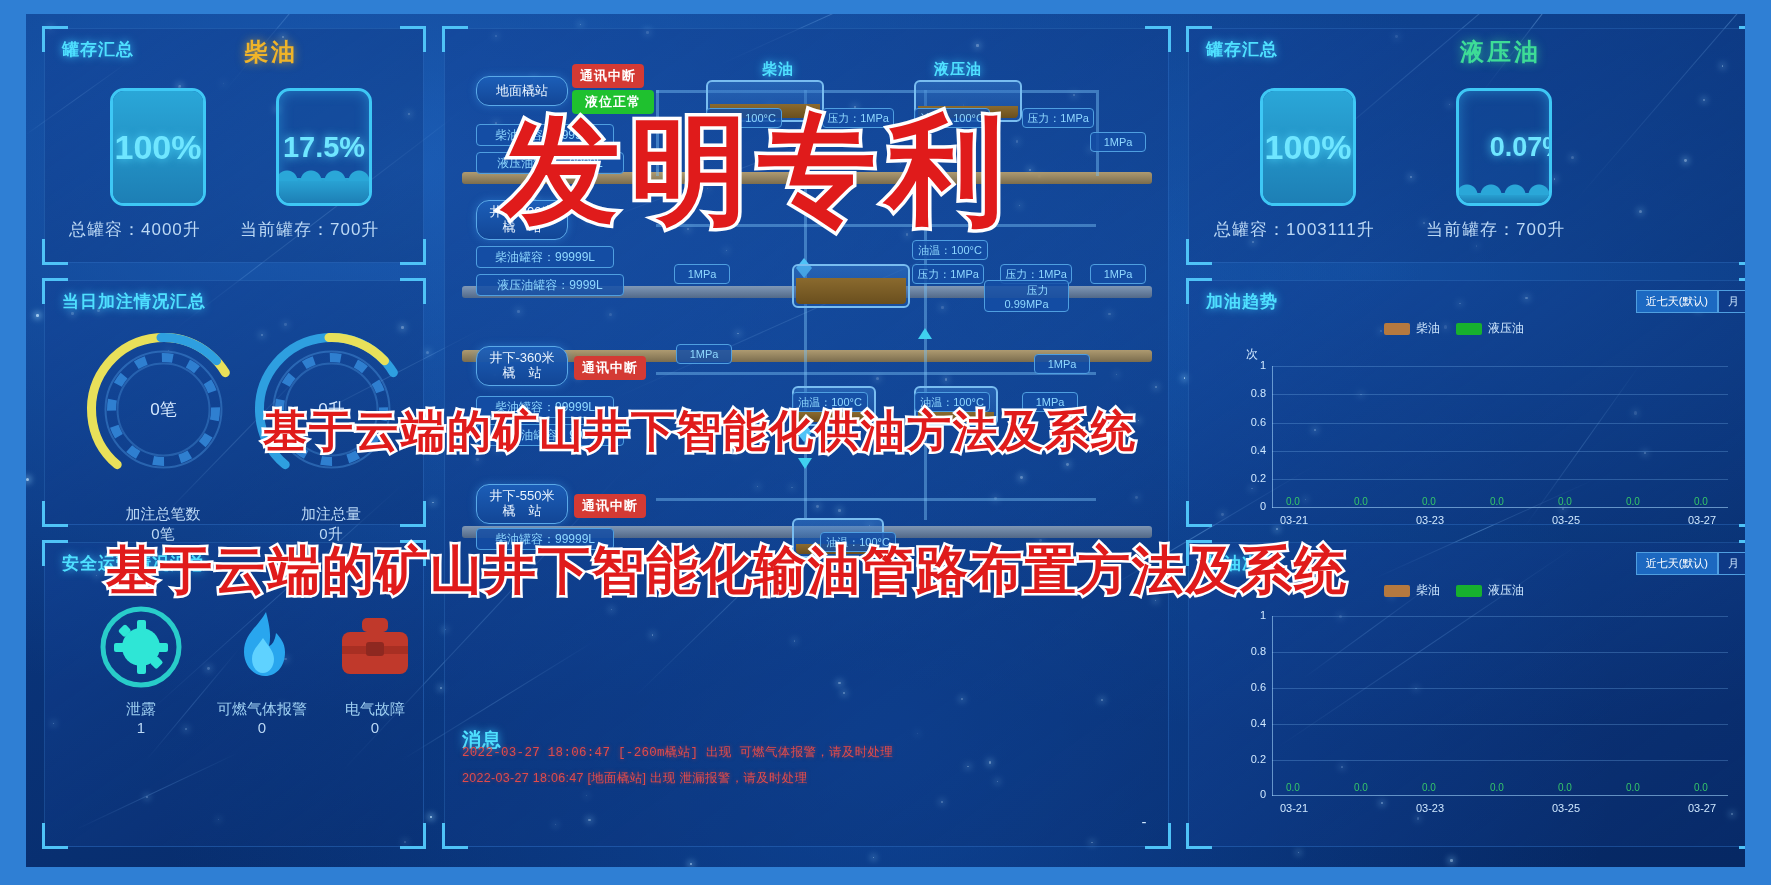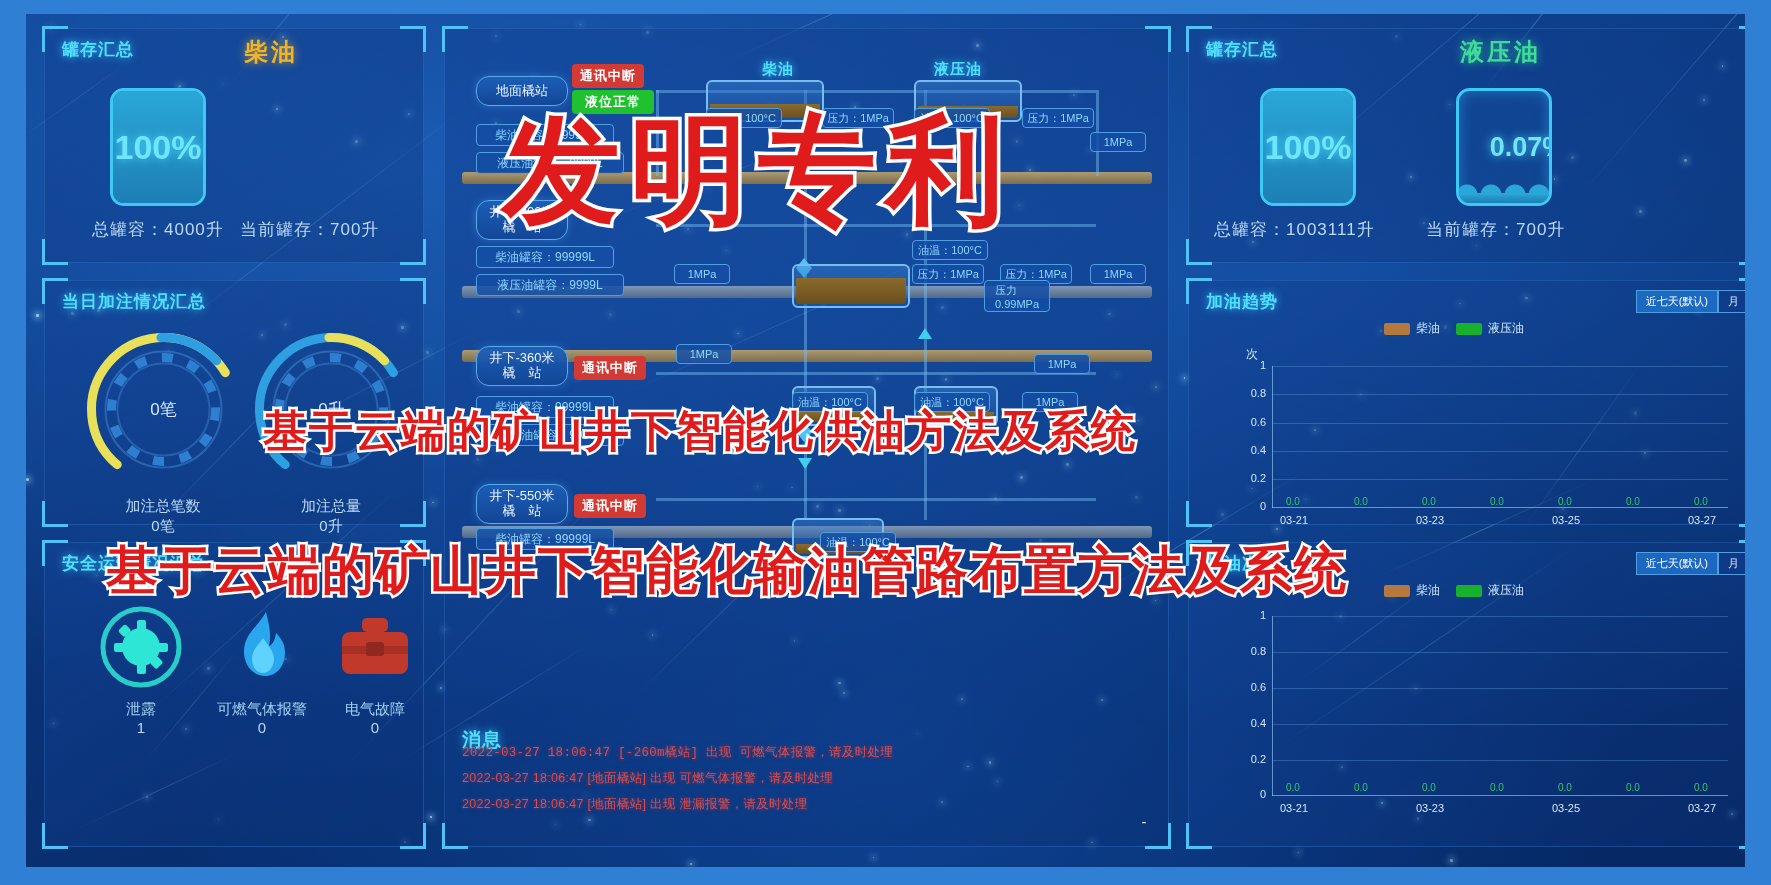--- a/index.html
+++ b/index.html
@@ -68,21 +68,21 @@
           background:radial-gradient(circle at 12px 16px, rgba(42,167,216,1) 10px, transparent 11px) repeat-x;
           background-size:24px 18px; }
   .tank .pct { position:absolute; inset:0; display:flex; align-items:center; justify-content:center;
           color:#6fe6ff; font-size:34px; font-weight:bold; text-shadow:0 0 10px rgba(80,220,255,.9); z-index:3; }
   .cap-label { position:absolute; color:#bcd9f5; font-size:17px; letter-spacing:1px; white-space:nowrap; }
 
   
   .gauge { position:absolute; }
   .gauge .ring-txt { position:absolute; inset:0; display:flex; align-items:center; justify-content:center;
           color:#d5e9ff; font-size:17px; }
-  .gauge-cap { position:absolute; text-align:center; color:#bcd9f5; font-size:15px; line-height:1.35; white-space:nowrap; }
+  .gauge-cap { position:absolute; text-align:center; color:#bcd9f5; font-size:15px; line-height:1.35; white-space:nowrap;margin-top:8px; }
 
   
   .safe-item { position:absolute; text-align:center; }
   .safe-item .lbl { color:#9fd0f2; font-size:15px; margin-top:6px; }
   .safe-item .val { color:#bcd9f5; font-size:15px; }
   .stnbox {
     position:absolute; background:linear-gradient(180deg,rgba(28,95,185,.95),rgba(18,70,150,.95));
     border:1px solid #5aa9e8; border-radius:13px; color:#eaf5ff;
     font-size:13px; display:flex; align-items:center; justify-content:center;
     text-align:center; line-height:1.15; padding:2px 6px; white-space:pre-line;
@@ -335,21 +335,26 @@
     <div class="corner tr"></div>
     <div class="corner bl"></div>
     <div class="corner br"></div>
     <div class="p-title">罐存汇总</div>
     <div class="p-title2" style="left:200px;">柴油</div>
 
     <div class="tank" style="left:66px; top:60px; width:96px; height:118px;">
       <div class="fill" style="height:100%;"></div>
       <div class="pct">100%</div>
     </div>
-    <div class="cap-label" style="left:48px; top:190px;">总罐容：4000升</div>
+    <div class="tank" style="left:232px; top:60px; width:96px; height:118px;">
+      <div class="fill" style="height:22%;"></div>
+      <div class="wave" style="bottom:20%;"></div>
+      <div class="pct" style="font-size:29px;">17.5%</div>
+    </div>
+    <div class="cap-label" style="left:25px; top:190px;">总罐容：4000升</div>
     <div class="cap-label" style="left:196px; top:190px;">当前罐存：700升</div>
   </div>
 
   <div class="panel" style="left:18px; top:266px; width:380px; height:245px;">
     <div class="panel-bg"></div>
     <div class="corner tl"></div>
     <div class="corner tr"></div>
     <div class="corner bl"></div>
     <div class="corner br"></div>
     <div class="p-title">当日加注情况汇总</div>
@@ -495,21 +500,21 @@
     <div class="valve blue" style="left:360px; top:404px;"></div>
 
     <div class="pipe-h" style="left:212px; top:196px; width:440px;"></div>
     <div class="tankicon" style="left:348px; top:236px; width:118px; height:44px;">
       <div class="oil" style="height:26px;"></div>
     </div>
     <div class="chip sm" style="left:230px; top:236px; width:56px; height:20px;">1MPa</div>
     <div class="chip sm" style="left:468px; top:236px; width:72px; height:20px;">压力：1MPa</div>
     <div class="chip sm" style="left:468px; top:212px; width:76px; height:20px;">油温：100°C</div>
     <div class="chip sm" style="left:556px; top:236px; width:72px; height:20px;">压力：1MPa</div>
-    <div class="chip sm" style="left:540px; top:252px; width:66px; height:32px; white-space:pre-line; text-align:left;">压力
+    <div class="chip sm" style="left:540px; top:252px; width:85px; height:32px; white-space:pre-line; text-align:right;">压力
 0.99MPa</div>
     <div class="chip sm" style="left:646px; top:236px; width:56px; height:20px;">1MPa</div>
 
     <div class="pipe-h" style="left:212px; top:344px; width:440px;"></div>
     <div class="chip sm" style="left:232px; top:316px; width:56px; height:20px;">1MPa</div>
     <div class="chip sm" style="left:590px; top:326px; width:56px; height:20px;">1MPa</div>
     <div class="tankicon" style="left:348px; top:358px; width:84px; height:40px;">
       <div class="oil" style="height:10px;"></div>
     </div>
     <div class="tankicon" style="left:470px; top:358px; width:84px; height:40px;">
@@ -524,21 +529,20 @@
       <div class="oil" style="height:10px;"></div>
     </div>
     <div class="chip sm" style="left:376px; top:504px; width:76px; height:20px;">油温：100°C</div>
 
     <div class="arrowup" style="left:474px; top:300px;"></div>
     <div class="arrowdn" style="left:354px; top:430px;"></div>
 
     <div class="p-title" style="left:18px; top:699px; font-size:19px;">消息</div>
     <div style="position:absolute; left:18px; top:716px; width:660px;">
       <div class="msg-line" style="margin-bottom:9px;font-family:Liberation Mono, monospace;">2022-03-27 18:06:47 [-260m橇站] 出现 可燃气体报警，请及时处理</div>
-      <div class="msg-line" style="margin-bottom:9px;">2022-03-27 18:06:47 [地面橇站] 出现 可燃气体报警，请及时处理</div>
       <div class="msg-line">2022-03-27 18:06:47 [地面橇站] 出现 泄漏报警，请及时处理</div>
     </div>
     <div style="position:absolute; right:14px; bottom:16px; width:22px; height:16px; color:#cfe8ff; font-size:15px; text-align:center; line-height:14px;">-</div>
   </div>
 
   <div class="panel" style="left:1162px; top:14px; width:575px; height:235px;">
     <div class="panel-bg"></div>
     <div class="corner tl"></div>
     <div class="corner tr"></div>
     <div class="corner bl"></div>

